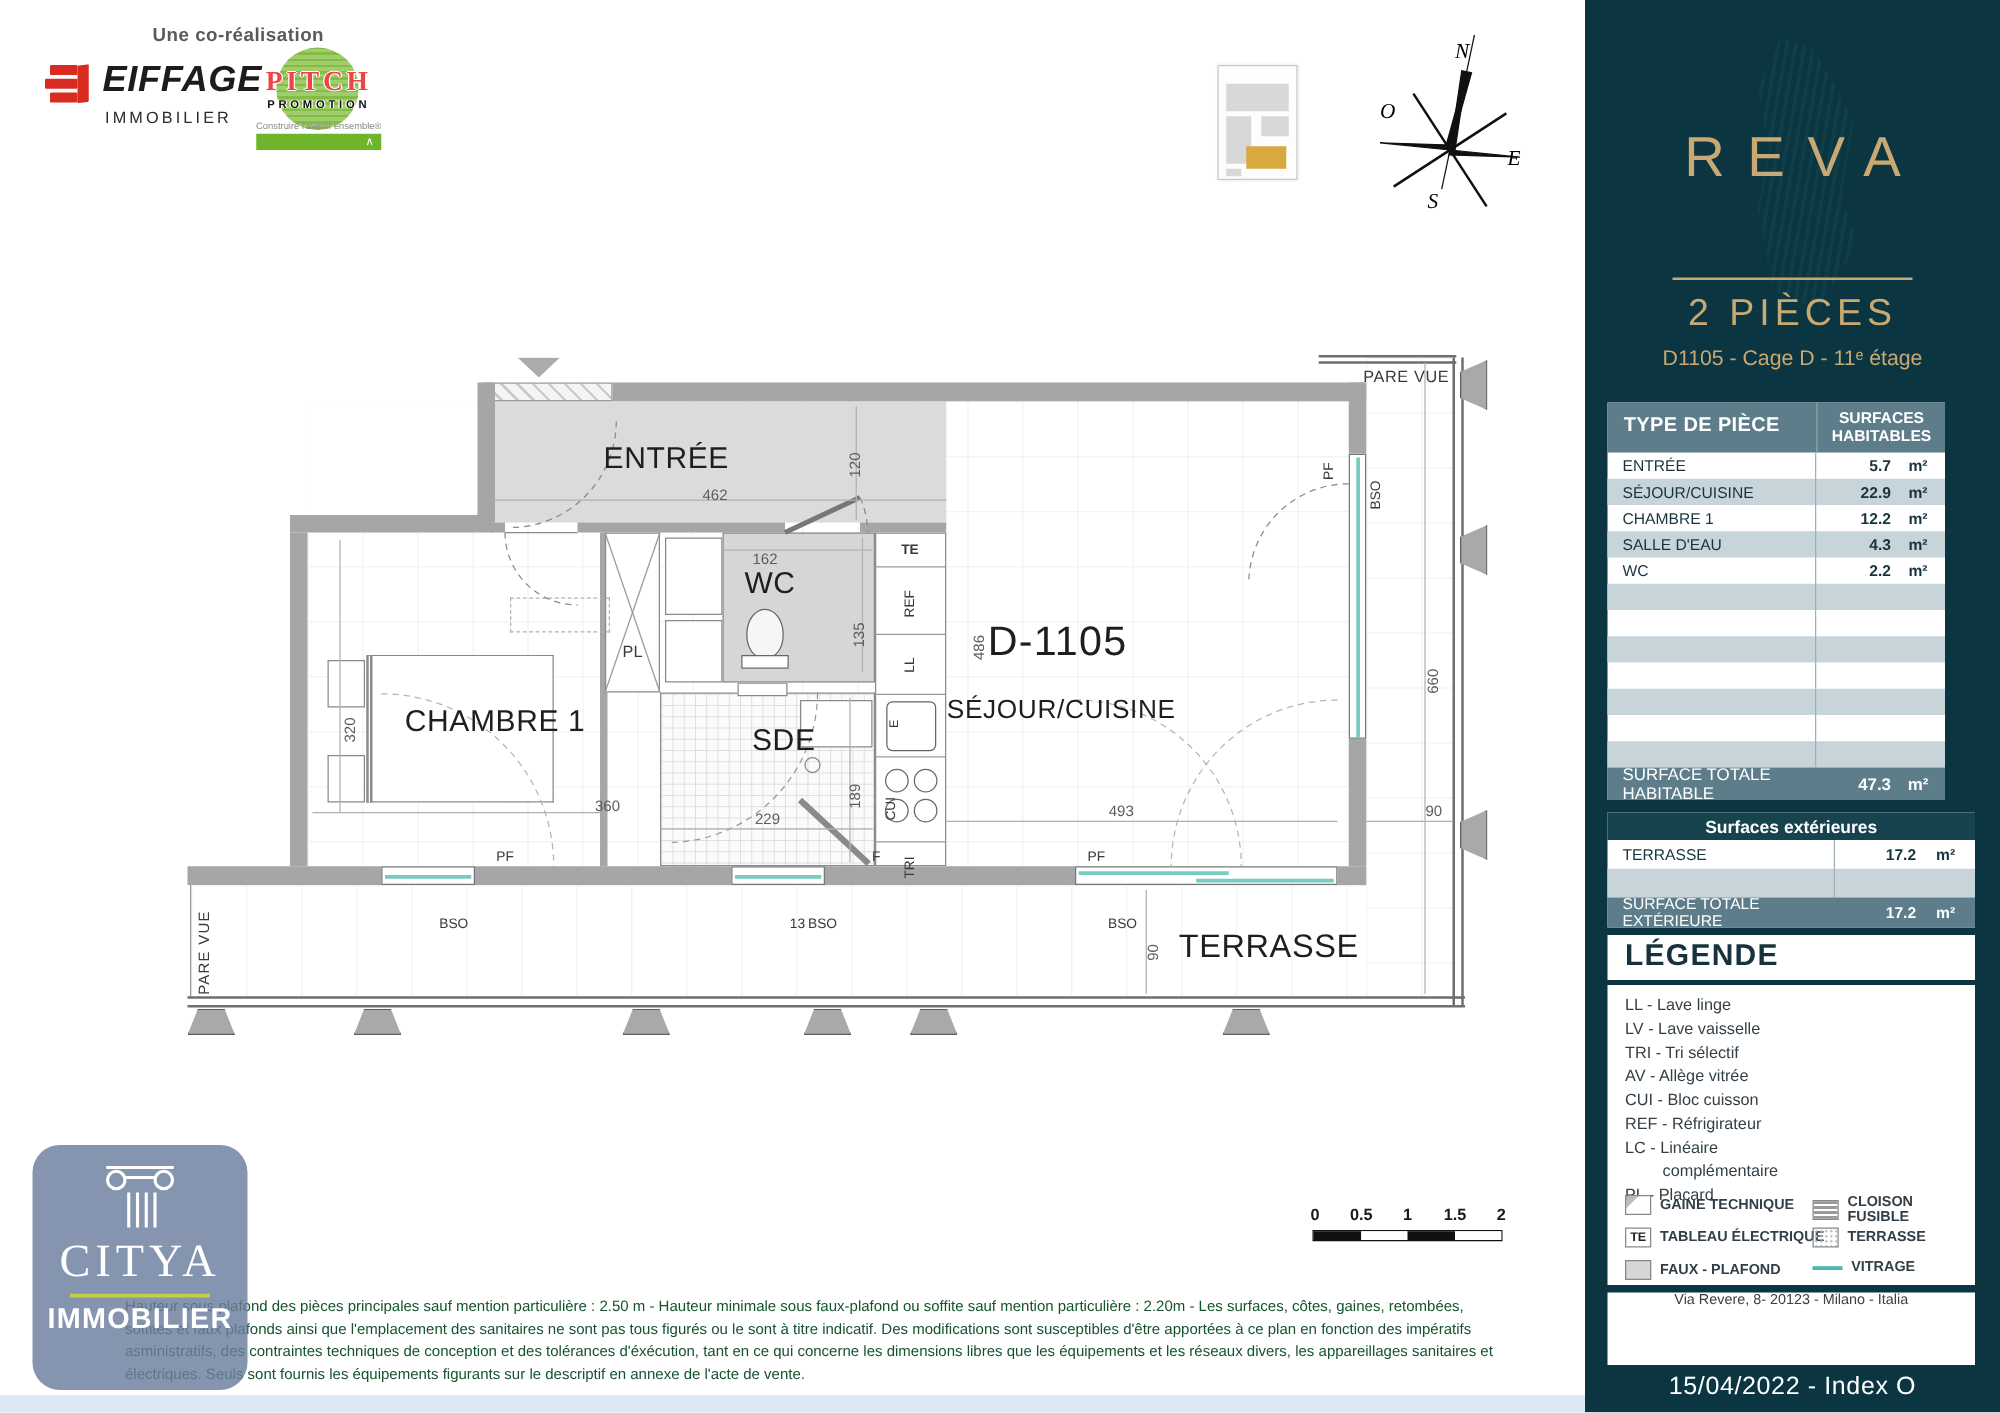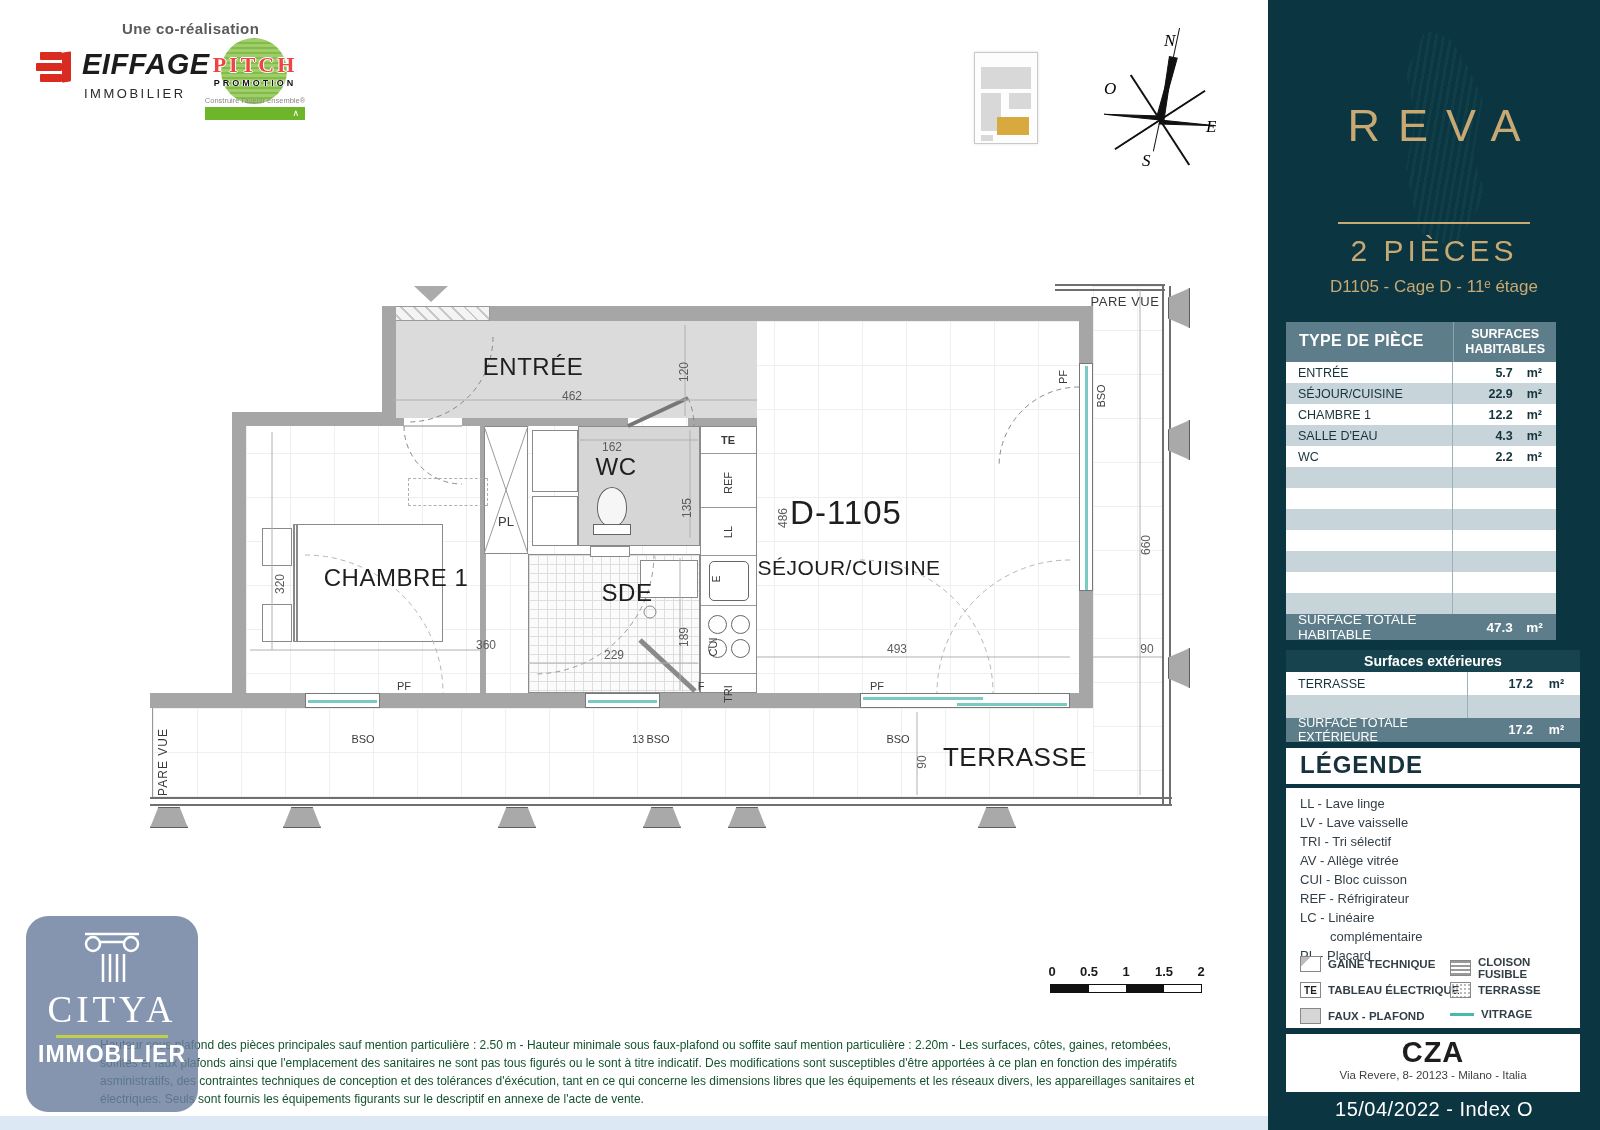--- a/index.html
+++ b/index.html
@@ -525,19 +525,18 @@
         <div class="sym isolant"></div>
         <span>TERRASSE</span>
       </div>
       <div class="sym-row" style="left:164px;top:220px;">
         <div class="sym vitrage"></div>
         <span>VITRAGE</span>
       </div>
     </div>
 
     <div class="cza-box">
-      <div class="cza-name">CZA</div>
       <div class="cza-addr">Via Revere, 8- 20123 - Milano - Italia</div>
     </div>
     <div class="sb-date">15/04/2022 - Index O</div>
   </div>
 
 </div>
 
 </body></html>

